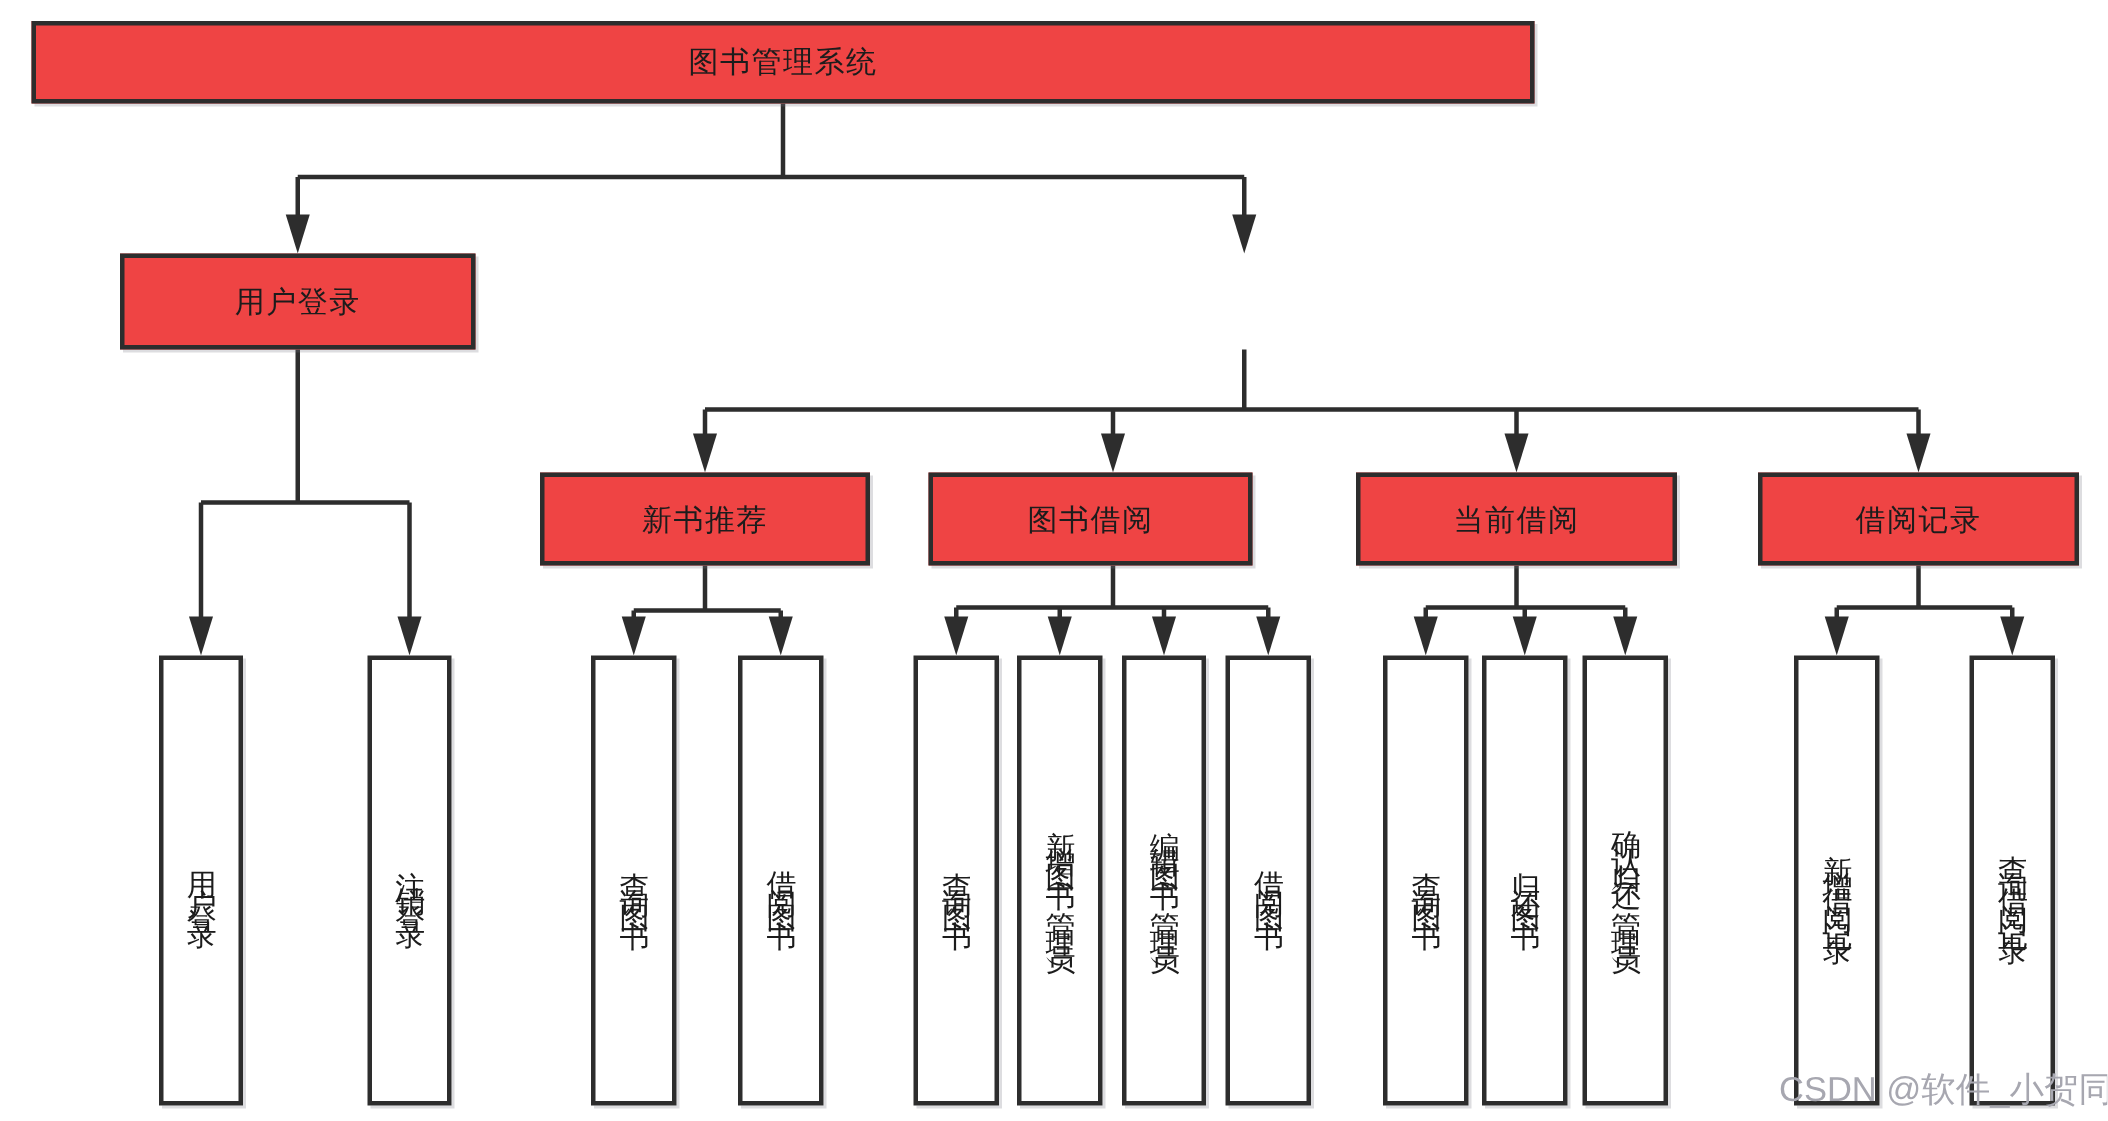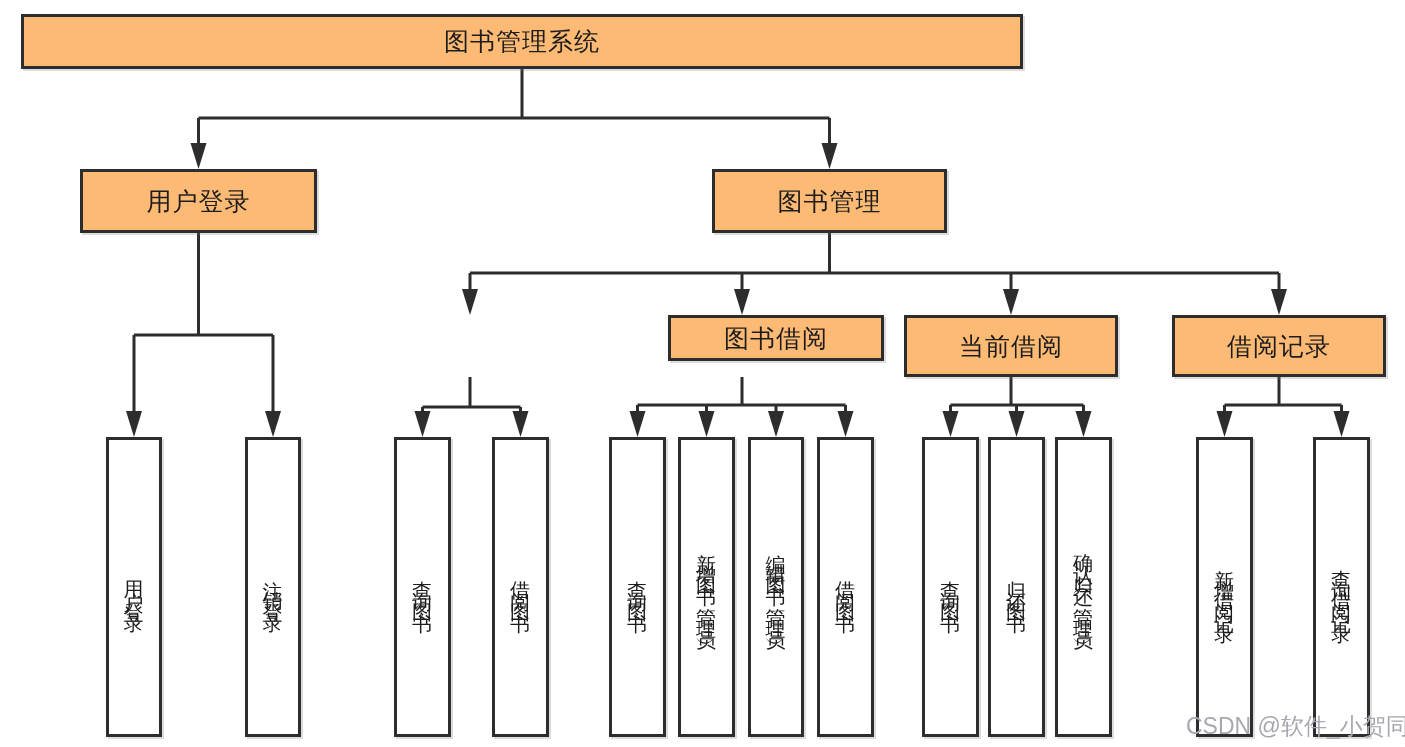--- a/index.html
+++ b/index.html
@@ -16,27 +16,27 @@
 
   .connector-layer {
     position: absolute;
     left: 0; top: 0;
     width: 1405px;
     height: 747px;
   }
 
   .node {
     position: absolute;
-    background: #fdba74;
+    background: #ef4444;
     border: 3px solid #2d2d2d;
     display: flex;
     align-items: center;
     justify-content: center;
     color: #1c1c1c;
-    font-size: 25px;
+    font-size: 20px;
     letter-spacing: 1px;
     box-shadow: 2px 2px 0 rgba(120,120,130,0.25);
     z-index: 2;
   }
 
   .vnode {
     position: absolute;
     background: #ffffff;
     border: 3px solid #2d2d2d;
     display: flex;
@@ -101,23 +101,23 @@
       <path d="M1008.5,411 L1024.5,411 L1016.5,437 Z"></path>
       <path d="M1075.5,411 L1091.5,411 L1083.5,437 Z"></path>
       <path d="M1216.5,411 L1232.5,411 L1224.5,437 Z"></path>
       <path d="M1333.5,411 L1349.5,411 L1341.5,437 Z"></path>
     </g>
   </svg>
 
   <div class="node" style="left:21px; top:14px; width:1002px; height:55px;">图书管理系统</div>
 
   <div class="node" style="left:80px; top:169px; width:237px; height:64px;">用户登录</div>
-  <div class="node" style="left:712px; top:169px; width:235px; height:64px;">图书管理</div>
 
-  <div class="node" style="left:668px; top:315px; width:216px; height:46px;">图书借阅</div>
+  <div class="node" style="left:360px; top:315px; width:220px; height:62px;">新书推荐</div>
+  <div class="node" style="left:619px; top:315px; width:216px; height:62px;">图书借阅</div>
   <div class="node" style="left:1172px; top:315px; width:214px; height:62px;">借阅记录</div>
   <div class="node" style="left:904px; top:315px; width:214px; height:62px;">当前借阅</div>
 
   <div class="vnode" style="left:106px; top:437px; width:56px; height:300px;">
     <span>用户登录</span>
   </div>
   <div class="vnode" style="left:245px; top:437px; width:56px; height:300px;">
     <span>注销登录</span>
   </div>
 

